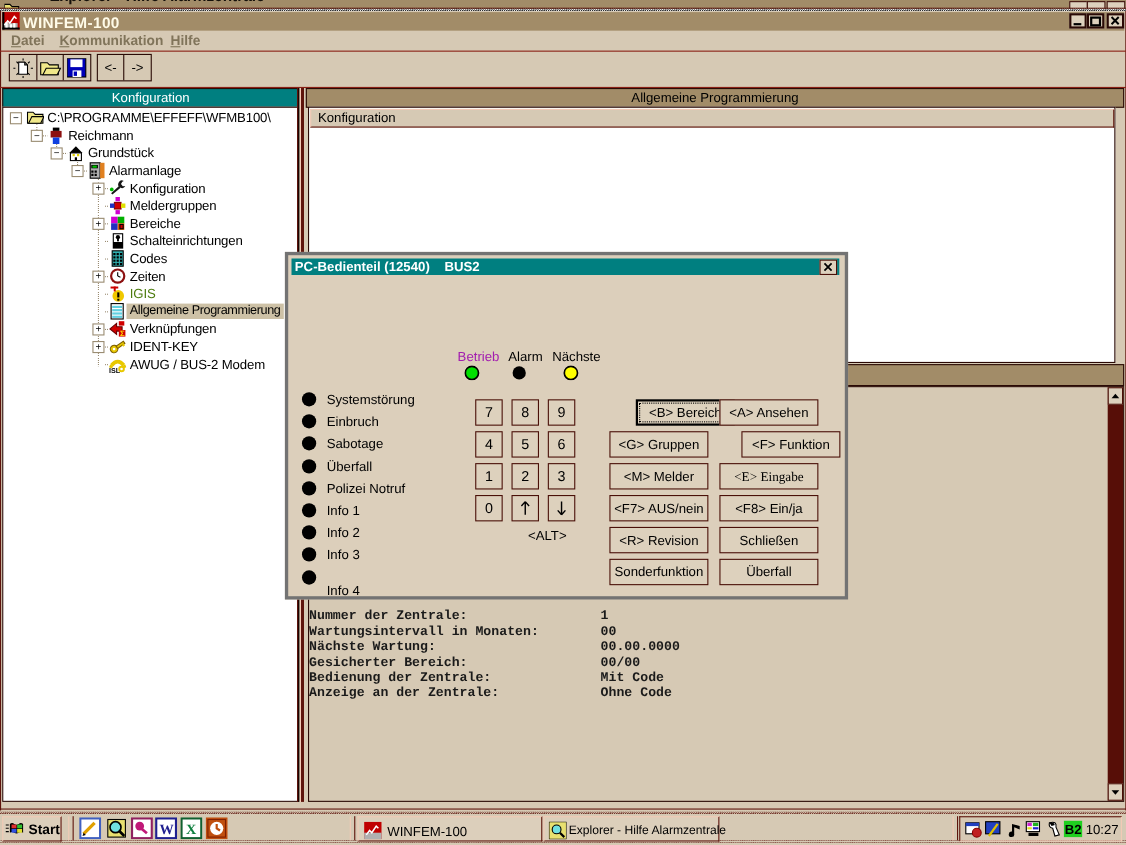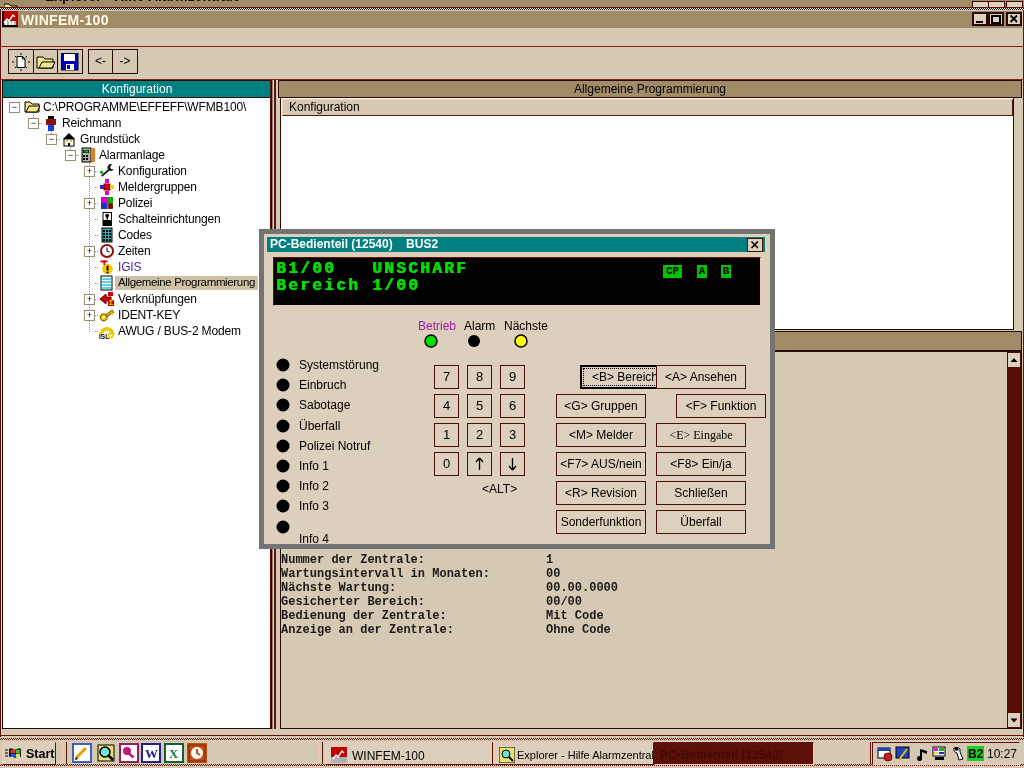--- a/index.html
+++ b/index.html
@@ -51,20 +51,25 @@
     </div>
   <div class="abs btn" style="left:988px;top:2px;width:12px;height:10px;border-width:2px;border-color:#2a0a05;">
       <div class="abs" style="left:1px;top:1px;width:6px;height:5px;border:2px solid #000;"></div>
     </div>
   <div class="abs btn" style="left:1006px;top:2px;width:12px;height:10px;border-width:2px;border-color:#2a0a05;">
       <svg width="12" height="10" style="display:block">
         <path d="M2.5 1.5 L9 8 M9 1.5 L2.5 8" stroke="#000" stroke-width="1.8"></path>
       </svg>
     </div>
 
+  <div class="abs" style="left:2px;top:18px;width:1020px;height:18px;background:var(--face);color:var(--menutx);font-size:12.5px;font-weight:bold;">
+    <span class="abs" style="left:8px;top:2px;"><u>D</u>atei</span>
+    <span class="abs" style="left:52px;top:2px;"><u>K</u>ommunikation</span>
+    <span class="abs" style="left:153px;top:2px;"><u>H</u>ilfe</span>
+  </div>
   <div class="abs" style="left:0;top:36px;width:1024px;height:1px;background:#8a2015;"></div>
 
   <div class="abs" style="left:8px;top:39px;width:73px;height:23px;border:1px solid #2a0a05;display:flex;">
     <div style="width:24px;border-right:1px solid #2a0a05;position:relative;">
       <svg class="abs" style="left:3px;top:3px" width="18" height="18">
           <g stroke="#000" stroke-width="1">
             <line x1="9" y1="0" x2="9" y2="2"></line>
             <line x1="9" y1="16" x2="9" y2="18"></line>
             <line x1="0" y1="9" x2="2" y2="9"></line>
             <line x1="16" y1="9" x2="18" y2="9"></line>
@@ -169,21 +174,21 @@
         </svg>
         <div class="abs" style="left:112px;top:82px;height:14px;color:#000;white-space:nowrap;font-size:12px;letter-spacing:-0.15px;padding:0 3px;">Meldergruppen</div>
         <div class="abs" style="left:81px;top:100px;width:9px;height:9px;border:1px solid #9a8c72;background:#fff;font-size:9px;line-height:8px;text-align:center;color:#000;">+</div>
         <svg class="abs" style="left:96px;top:97px" width="16" height="16">
           <rect x="2" y="2" width="6" height="6" fill="#d000d0"></rect>
           <rect x="8" y="2" width="6" height="6" fill="#00b000"></rect>
           <rect x="2" y="8" width="6" height="6" fill="#2030c0"></rect>
           <rect x="8" y="8" width="6" height="6" fill="#e06000"></rect>
           <rect x="10" y="9" width="3" height="4" fill="#d00000" stroke="#000"></rect>
         </svg>
-        <div class="abs" style="left:112px;top:98px;height:14px;color:#000;white-space:nowrap;font-size:12px;letter-spacing:-0.15px;padding:0 3px;">Polizei</div>
+        <div class="abs" style="left:112px;top:98px;height:14px;color:#000;white-space:nowrap;font-size:12px;letter-spacing:-0.15px;padding:0 3px;">Bereiche</div>
         <svg class="abs" style="left:96px;top:113px" width="16" height="16">
           <rect x="3.5" y="1" width="9.5" height="14" fill="#000"></rect>
           <rect x="4.5" y="2" width="7.5" height="7" fill="#fff"></rect>
           <circle cx="8.2" cy="4.6" r="1.9" fill="#000"></circle>
           <rect x="7.4" y="5.2" width="1.7" height="3.2" fill="#000"></rect>
         </svg>
         <div class="abs" style="left:112px;top:114px;height:14px;color:#000;white-space:nowrap;font-size:12px;letter-spacing:-0.15px;padding:0 3px;">Schalteinrichtungen</div>
         <svg class="abs" style="left:96px;top:129px" width="16" height="16">
           <rect x="3" y="1" width="10" height="14" fill="#30b0b0" stroke="#000"></rect>
           <g fill="#000">
@@ -210,21 +215,21 @@
           <line x1="8" y1="8" x2="10.5" y2="9" stroke="#000"></line>
         </svg>
         <div class="abs" style="left:112px;top:146px;height:14px;color:#000;white-space:nowrap;font-size:12px;letter-spacing:-0.15px;padding:0 3px;">Zeiten</div>
         <svg class="abs" style="left:96px;top:161px" width="16" height="16">
           <circle cx="8.5" cy="10" r="5.3" fill="#f0c800"></circle>
           <rect x="7.6" y="6.8" width="1.9" height="4.6" fill="#000"></rect>
           <rect x="7.6" y="12.6" width="1.9" height="1.8" fill="#000"></rect>
           <rect x="1.5" y="1.5" width="7" height="1.8" fill="#cc0000"></rect>
           <rect x="4.4" y="1.5" width="1.8" height="4.4" fill="#cc0000"></rect>
         </svg>
-        <div class="abs" style="left:112px;top:162px;height:14px;color:#4c1d95;white-space:nowrap;font-size:12px;letter-spacing:-0.15px;padding:0 3px;">IGIS</div>
+        <div class="abs" style="left:112px;top:162px;height:14px;color:#4d7c0f;white-space:nowrap;font-size:12px;letter-spacing:-0.15px;padding:0 3px;">IGIS</div>
         <svg class="abs" style="left:96px;top:177px" width="16" height="16">
           <rect x="2" y="1" width="11" height="14" fill="#fff" stroke="#000"></rect>
           <g fill="#60d0e0">
             <rect x="3" y="3" width="9" height="2"></rect>
             <rect x="3" y="6" width="9" height="2"></rect>
             <rect x="3" y="9" width="9" height="2"></rect>
             <rect x="3" y="12" width="9" height="2"></rect>
           </g>
         </svg>
         <div class="abs" style="left:112px;top:178px;height:14px;color:#000;white-space:nowrap;background:#cdc1a6;font-size:11.5px;letter-spacing:-0.35px;padding:0 3px;">Allgemeine Programmierung</div>
@@ -288,37 +293,30 @@
         <div class="btn abs" style="left:0;bottom:0;width:12px;height:14px;">
             <svg width="12" height="14" style="display:block">
               <path d="M6 9.5 L2.5 5.5 L9.5 5.5 Z" fill="#000"></path>
             </svg>
           </div>
       </div>
     </div>
   </div>
 </div>
 
-<div class="abs" style="left:259px;top:229px;width:506px;height:310px;background:var(--face2);border:5px solid #737373;z-index:50;">
+<div class="abs" style="left:259px;top:229px;width:506px;height:310px;background:var(--face2);border:3px solid #737373;z-index:50;">
   <div class="abs" style="left:3px;top:3px;width:498px;height:15px;background:var(--teal);color:#fff;font-weight:bold;font-size:12px;">
     <span class="abs" style="left:3px;top:0;">PC-Bedienteil (12540)&nbsp;&nbsp;&nbsp;&nbsp;BUS2</span>
     <div class="abs btn" style="right:2px;top:1px;width:14px;height:12px;">
         <svg width="14" height="12" style="display:block">
           <path d="M3.5 2.5 L10 9 M10 2.5 L3.5 9" stroke="#000" stroke-width="1.6"></path>
         </svg>
       </div>
   </div>
 
-  <div class="abs" style="left:9px;top:23px;width:486px;height:47px;background:#000;border-top:1px solid var(--sh);border-left:1px solid var(--sh);border-right:1px solid var(--hl);border-bottom:1px solid var(--hl);">
-    <div class="abs" style="left:2px;top:3px;font-family:'Liberation Mono',monospace;font-size:16px;font-weight:bold;color:var(--green);white-space:pre;line-height:17px;letter-spacing:2.4px;text-shadow:1px 0 0 #00cf00;">B1/00   UNSCHARF
-Bereich 1/00</div>
-    <div class="abs" style="left:389px;top:7px;width:19px;height:13px;background:#00c300;color:#000;font-family:'Liberation Mono',monospace;font-weight:bold;font-size:11px;text-align:center;line-height:13px;">CP</div>
-    <div class="abs" style="left:423px;top:7px;width:10px;height:13px;background:#00c300;color:#000;font-family:'Liberation Mono',monospace;font-weight:bold;font-size:11px;text-align:center;line-height:13px;">A</div>
-    <div class="abs" style="left:447px;top:7px;width:10px;height:13px;background:#00c300;color:#000;font-family:'Liberation Mono',monospace;font-weight:bold;font-size:11px;text-align:center;line-height:13px;">B</div>
-  </div>
 
   <div class="abs" style="left:154px;top:85px;font-size:12px;color:#a21caf;">Betrieb</div>
   <div class="abs" style="left:200px;top:85px;font-size:12px;color:#000;">Alarm</div>
   <div class="abs" style="left:240px;top:85px;font-size:12px;color:#000;">Nächste</div>
   <svg class="abs" style="left:160px;top:100px;" width="120" height="14">
     <circle cx="7" cy="7" r="6" fill="#00e000" stroke="#000" stroke-width="1.5"></circle>
     <circle cx="50" cy="7" r="6" fill="#000"></circle>
     <circle cx="97" cy="7" r="6" fill="#ffff00" stroke="#000" stroke-width="1.5"></circle>
   </svg>
 
@@ -458,23 +456,20 @@
     <span class="abs" style="left:26px;top:6px;font-size:12px;color:#000;white-space:nowrap;">WINFEM-100</span>
   </div>
   <div class="abs raised" style="left:494px;top:5px;width:158px;height:21px;background:var(--face2);">
     <svg class="abs" style="left:4px;top:4px" width="16" height="16">
         <rect width="16" height="16" fill="#e8e070" stroke="#000"></rect>
         <circle cx="7" cy="7" r="4" fill="#70e0e0" stroke="#000"></circle>
         <line x1="10" y1="10" x2="14" y2="14" stroke="#000" stroke-width="2"></line>
       </svg>
     <span class="abs" style="left:22px;top:6px;font-size:11px;color:#000;white-space:nowrap;">Explorer - Hilfe Alarmzentrale</span>
   </div>
-  <div class="abs sunken" style="left:654px;top:5px;width:158px;height:21px;background:#5c1007;">
-    <span class="abs" style="left:5px;top:5px;font-size:12px;font-weight:bold;color:#420b05;white-space:nowrap;">PC-Bedienteil (12540)</span>
-  </div>
 
   <div class="abs sunken" style="left:872px;top:5px;width:146px;height:21px;">
     <svg class="abs" style="left:4px;top:3px" width="17" height="16">
         <rect x="1" y="2" width="12" height="10" fill="#fff" stroke="#000"></rect>
         <rect x="1" y="2" width="12" height="3" fill="#2040c0"></rect>
         <circle cx="11" cy="11" r="4" fill="#c02020" stroke="#800"></circle>
       </svg>
       <svg class="abs" style="left:22px;top:3px" width="17" height="16">
         <rect x="1" y="1" width="13" height="11" fill="#2040c0" stroke="#000"></rect>
         <line x1="4" y1="14" x2="12" y2="3" stroke="#e0c000" stroke-width="2"></line>

